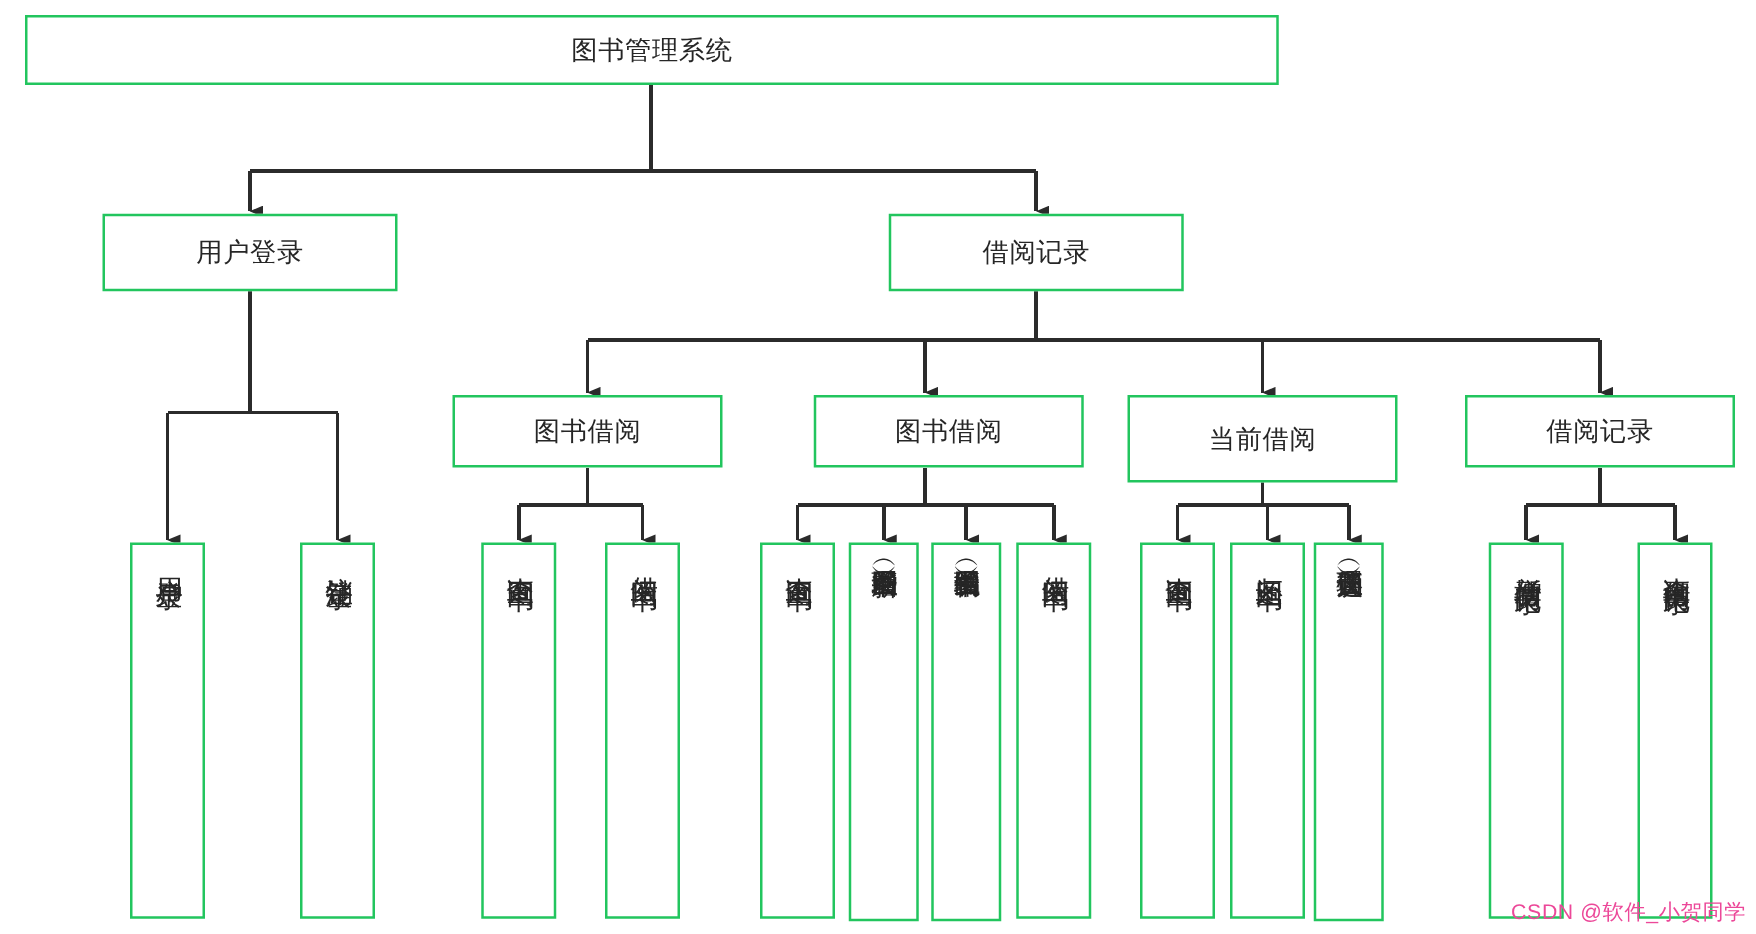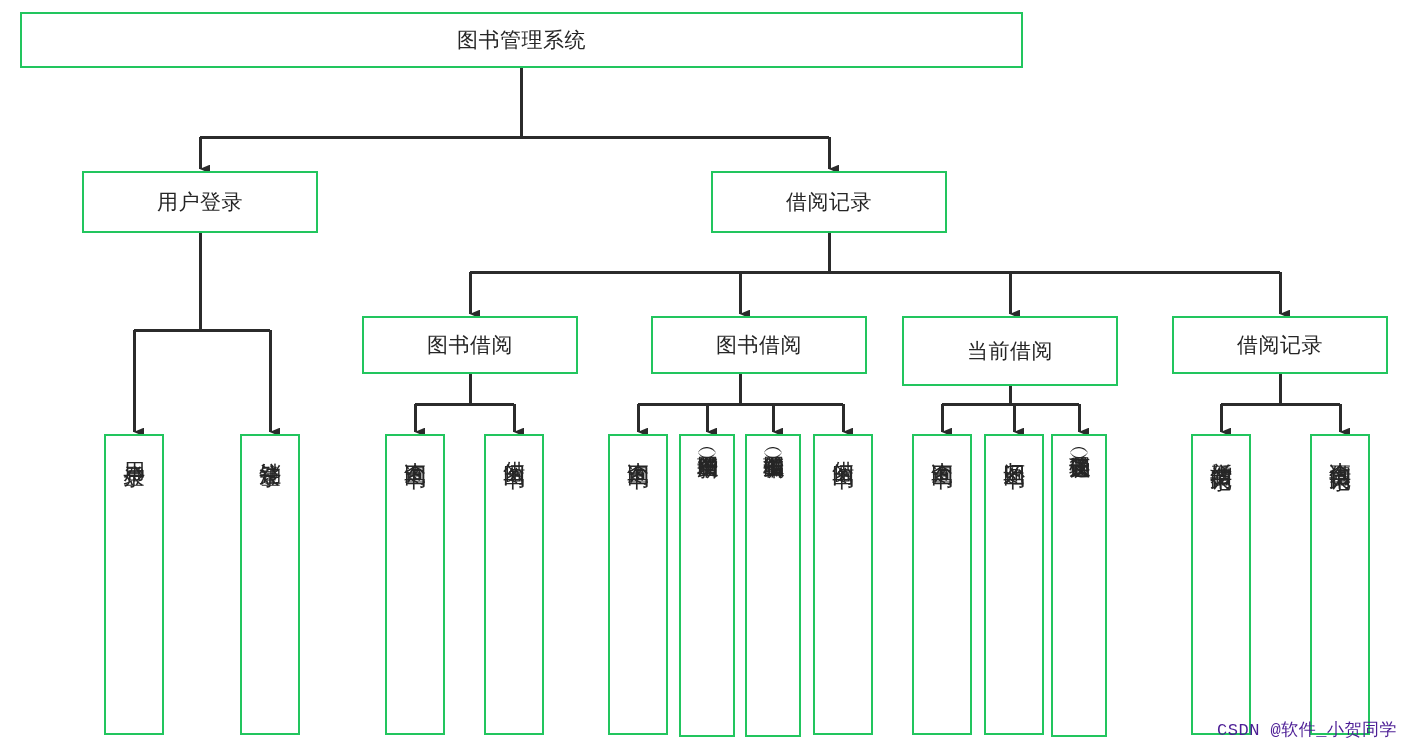--- a/index.html
+++ b/index.html
@@ -65,24 +65,24 @@
   }
   .node.vert.tall .label {
     font-size: 21px;
     letter-spacing: 0px;
   }
   #watermark {
     position: absolute;
     right: 8px;
     bottom: 6px;
     font-size: 17px;
-    color: #4c1d95;
+    color: #ec4899;
     letter-spacing: 0.5px;
     white-space: nowrap;
-    font-family: Liberation Mono, monospace;
+    font-family: Liberation Sans, sans-serif;
   }
 </style>
 </head>
 <body>
 
 <div id="canvas">
 
   <svg id="wires" viewBox="0 0 1405 747" width="1405" height="747" aria-hidden="true">
     <defs>
       <marker id="arrowhead" markerWidth="9" markerHeight="11" refX="4.5" refY="10.4" orient="auto" markerUnits="userSpaceOnUse">

